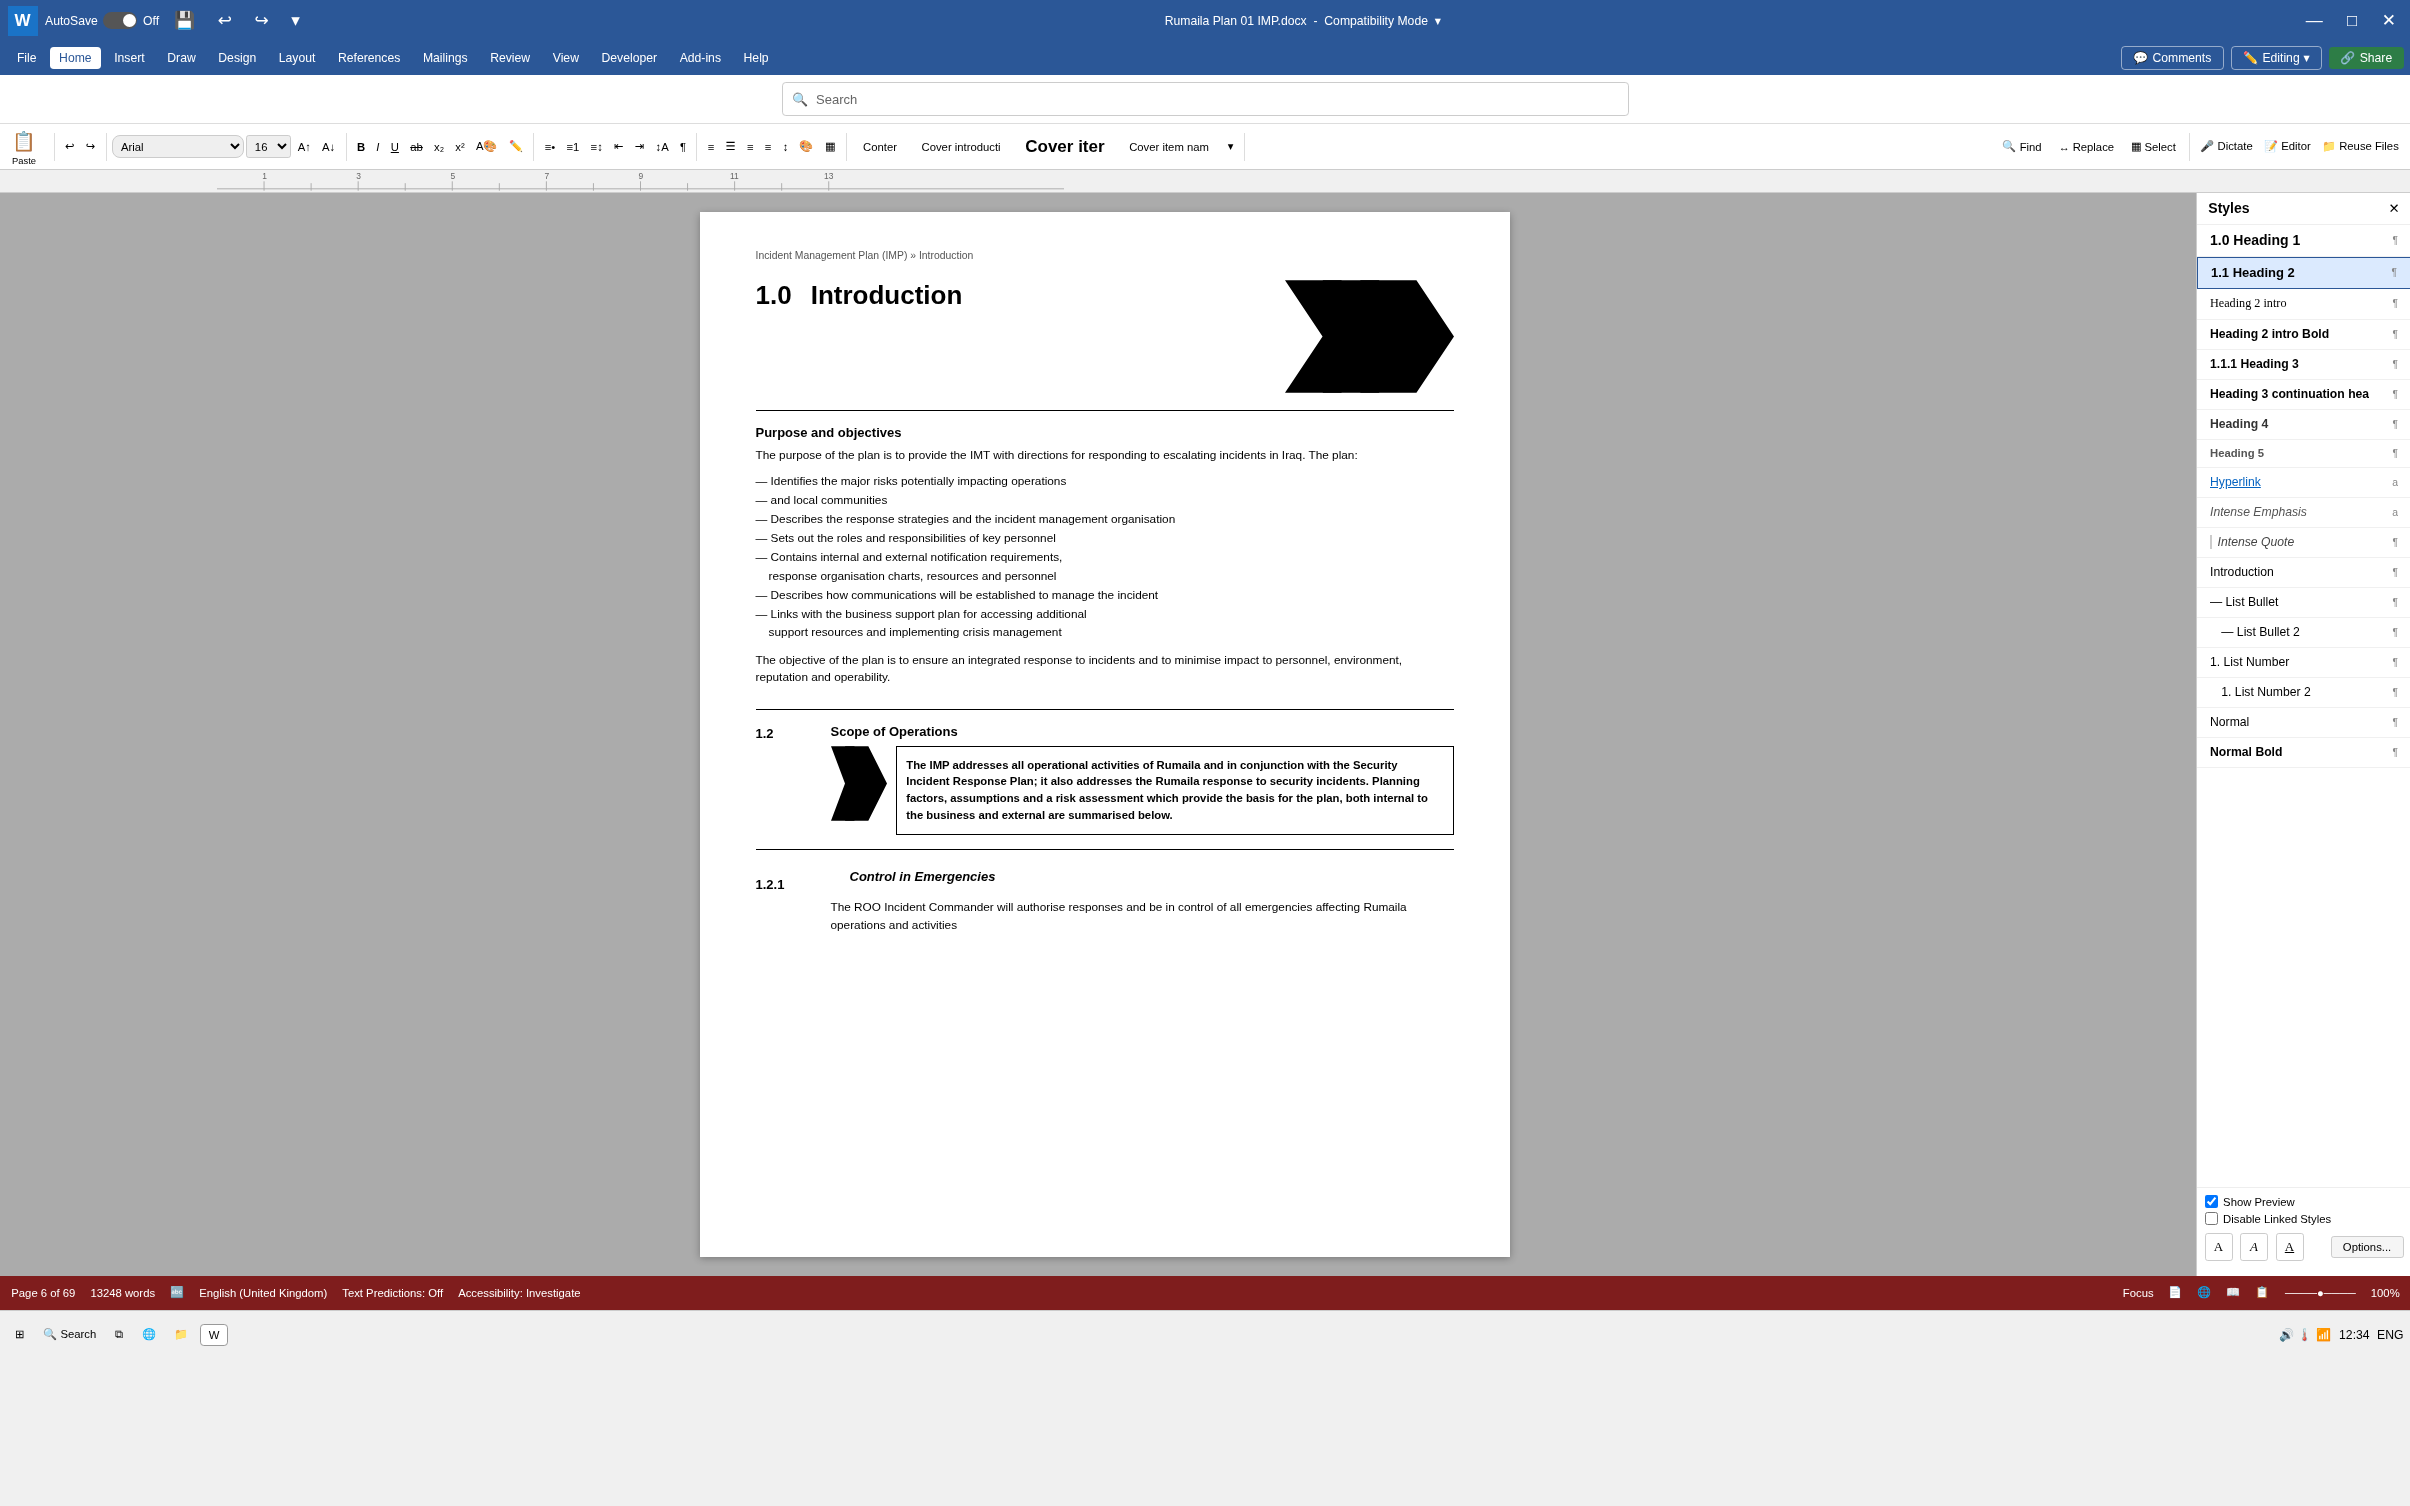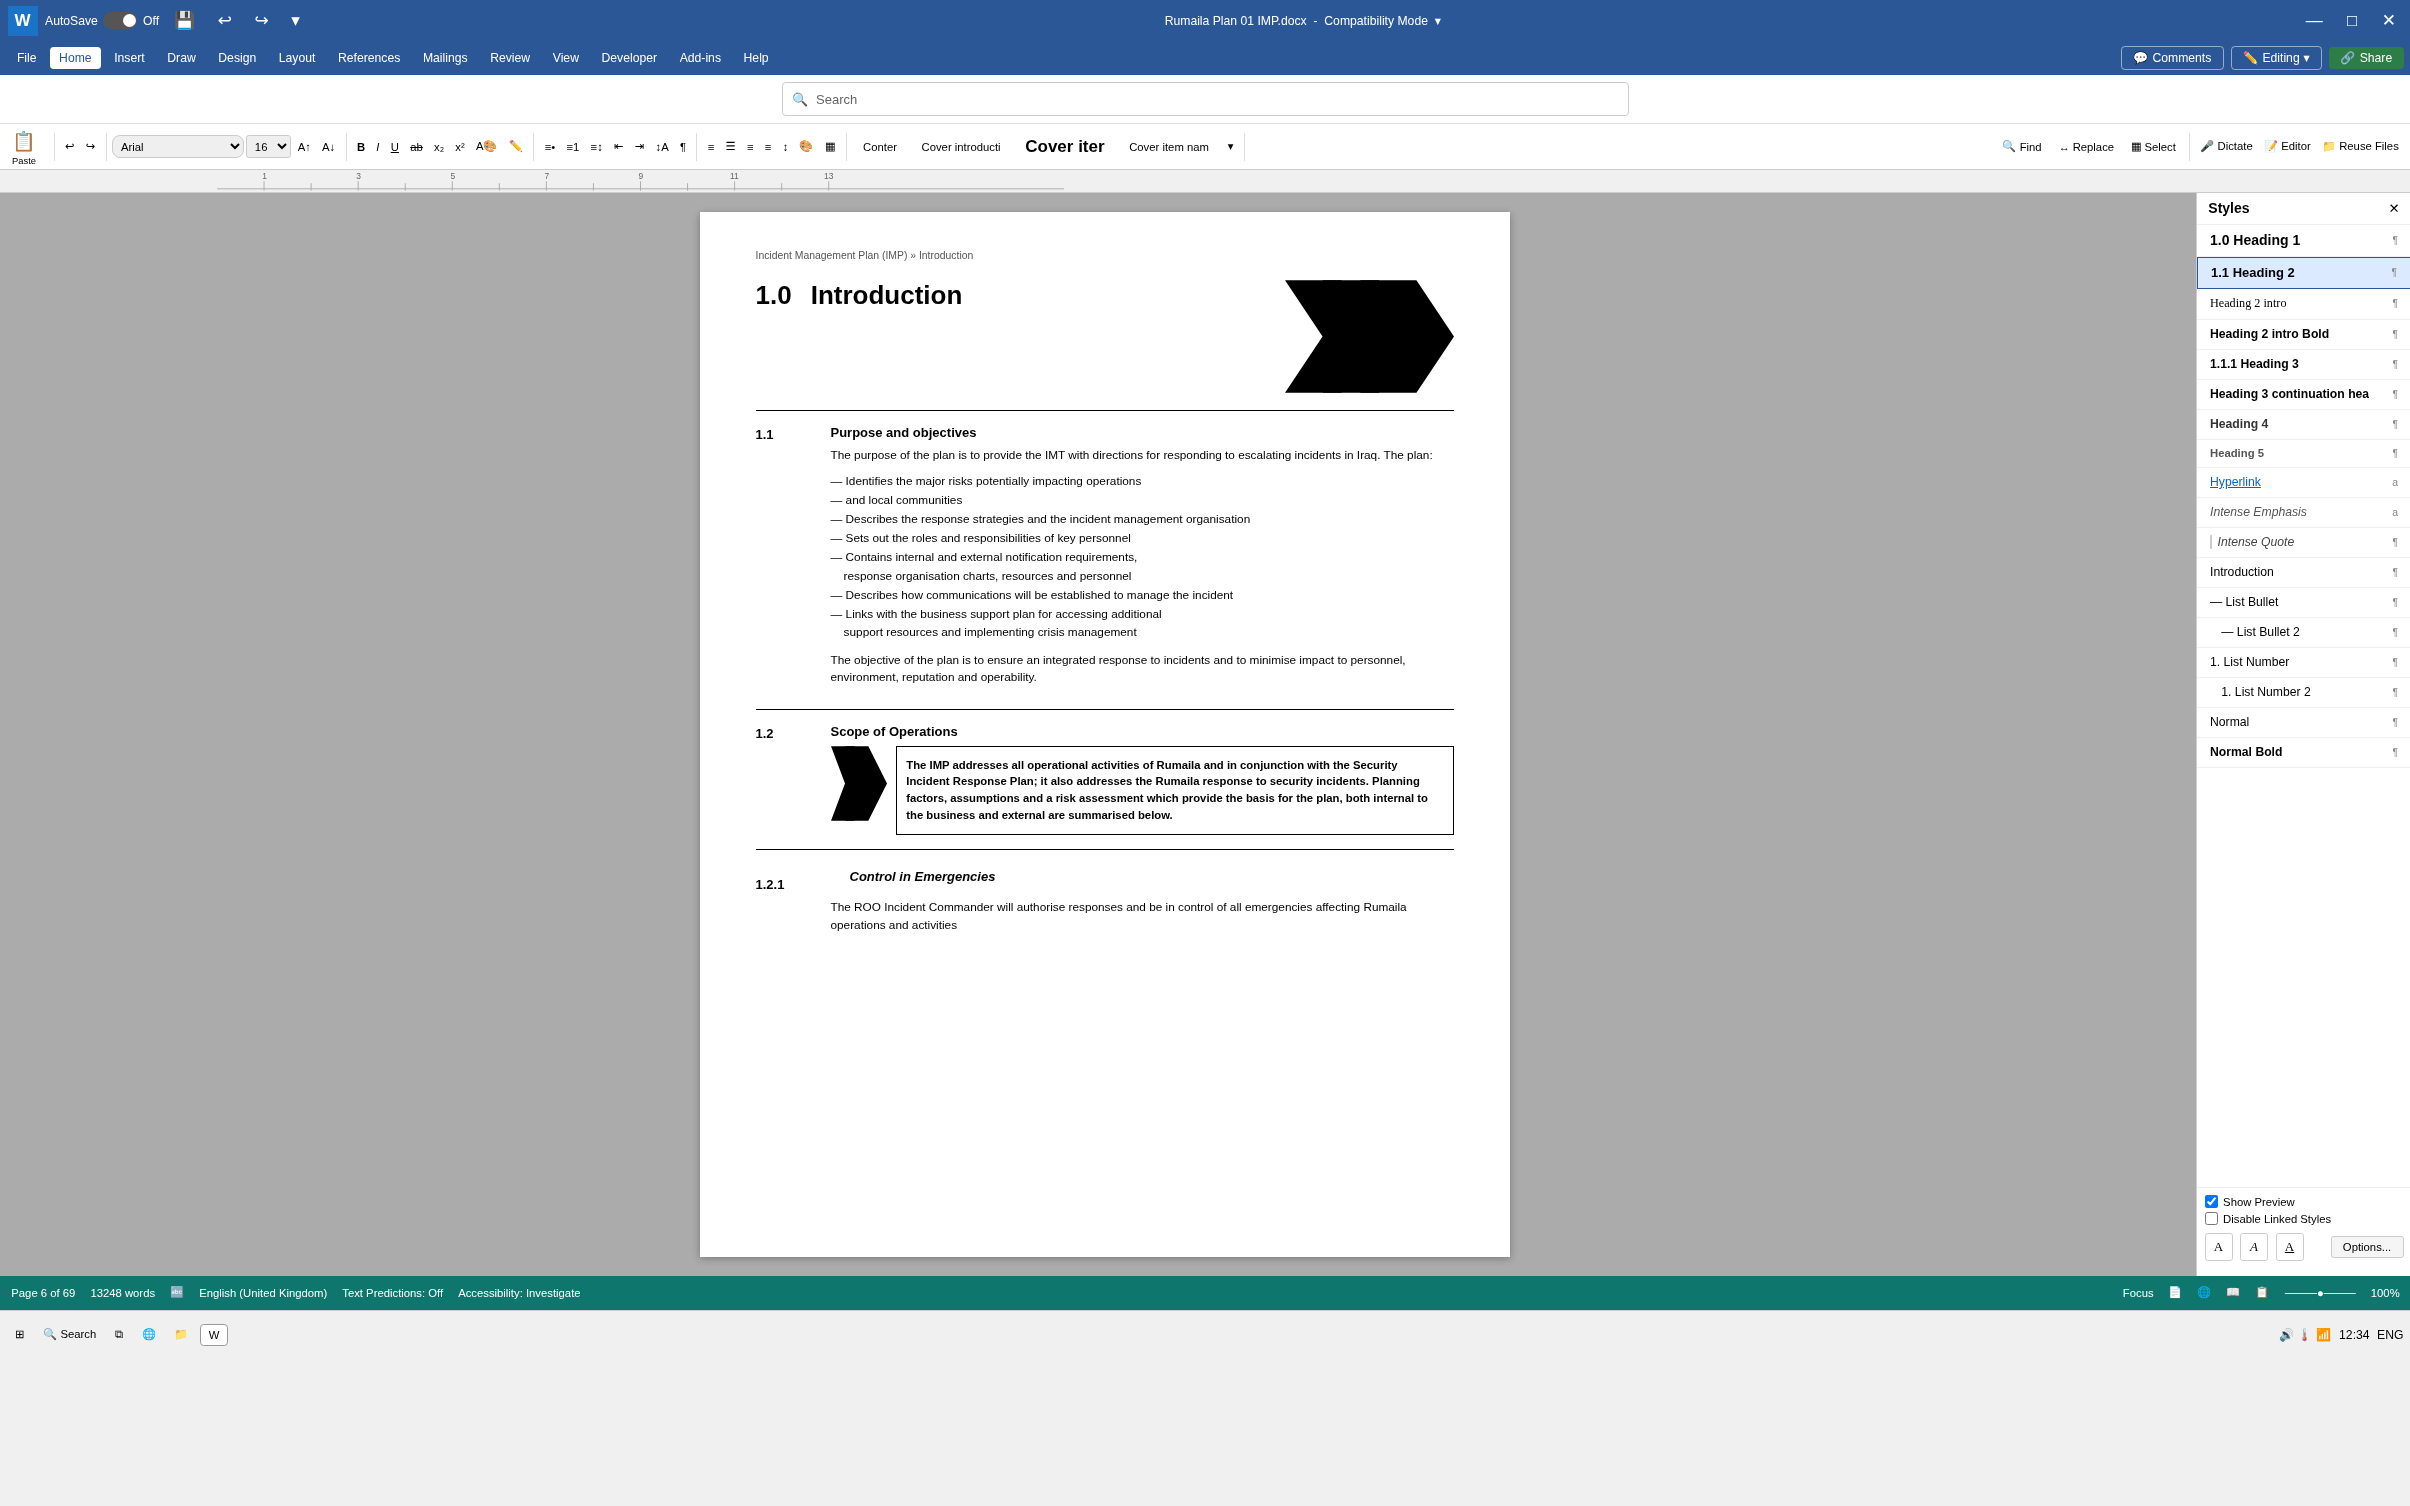--- a/index.html
+++ b/index.html
@@ -181,21 +181,21 @@
       border-top: 0.9px solid #eee;
     }
     .show-preview { display: flex; align-items: center; gap: 5.6px; font-size: 11.3px; margin-bottom: 3.8px; }
     .disable-linked { display: flex; align-items: center; gap: 5.6px; font-size: 11.3px; margin-bottom: 7.5px; }
     .style-aa-row { display: flex; align-items: center; gap: 7.5px; margin-bottom: 7.5px; }
     .aa-btn { width: 28px; height: 28px; border: 0.9px solid #ccc; border-radius: 2.8px; display: flex; align-items: center; justify-content: center; cursor: pointer; font-size: 13px; font-family: serif; }
     .options-btn { margin-left: auto; padding: 3.8px 11.3px; border: 0.9px solid #ccc; border-radius: 2.8px; font-size: 11.3px; cursor: pointer; background: #f5f5f5; }
 
     
     #statusbar {
-      background: #0f766e;
+      background: #7f1d1d;
       height: 34px;
       display: flex;
       align-items: center;
       padding: 0 11.3px;
       color: white;
       font-size: 11.3px;
       gap: 15px;
     }
     .status-right { margin-left: auto; display: flex; align-items: center; gap: 15px; }
 
@@ -428,21 +428,20 @@
             <polygon points="0,0 60,0 100,60 60,120 0,120 40,60" fill="black"></polygon>
             <polygon points="40,0 100,0 140,60 100,120 40,120 80,60" fill="black"></polygon>
             <polygon points="80,0 140,0 180,60 140,120 80,120 120,60" fill="black"></polygon>
           </svg>
         </div>
       </div>
 
       <hr class="doc-rule">
 
       <div class="section-container">
-        <div class="section-num">1.1</div>
         <div class="section-content">
           <div class="section-title">Purpose and objectives</div>
           <p class="section-text">The purpose of the plan is to provide the IMT with directions for responding to escalating incidents in Iraq. The plan:</p>
           <div>
             <div class="list-item-row">— Identifies the major risks potentially impacting operations</div>
             <div class="list-item-row">— and local communities</div>
             <div class="list-item-row">— Describes the response strategies and the incident management organisation</div>
             <div class="list-item-row">— Sets out the roles and responsibilities of key personnel</div>
             <div class="list-item-row">— Contains internal and external notification requirements,<br>&nbsp;&nbsp;&nbsp;&nbsp;response organisation charts, resources and personnel</div>
             <div class="list-item-row">— Describes how communications will be established to manage the incident</div>

